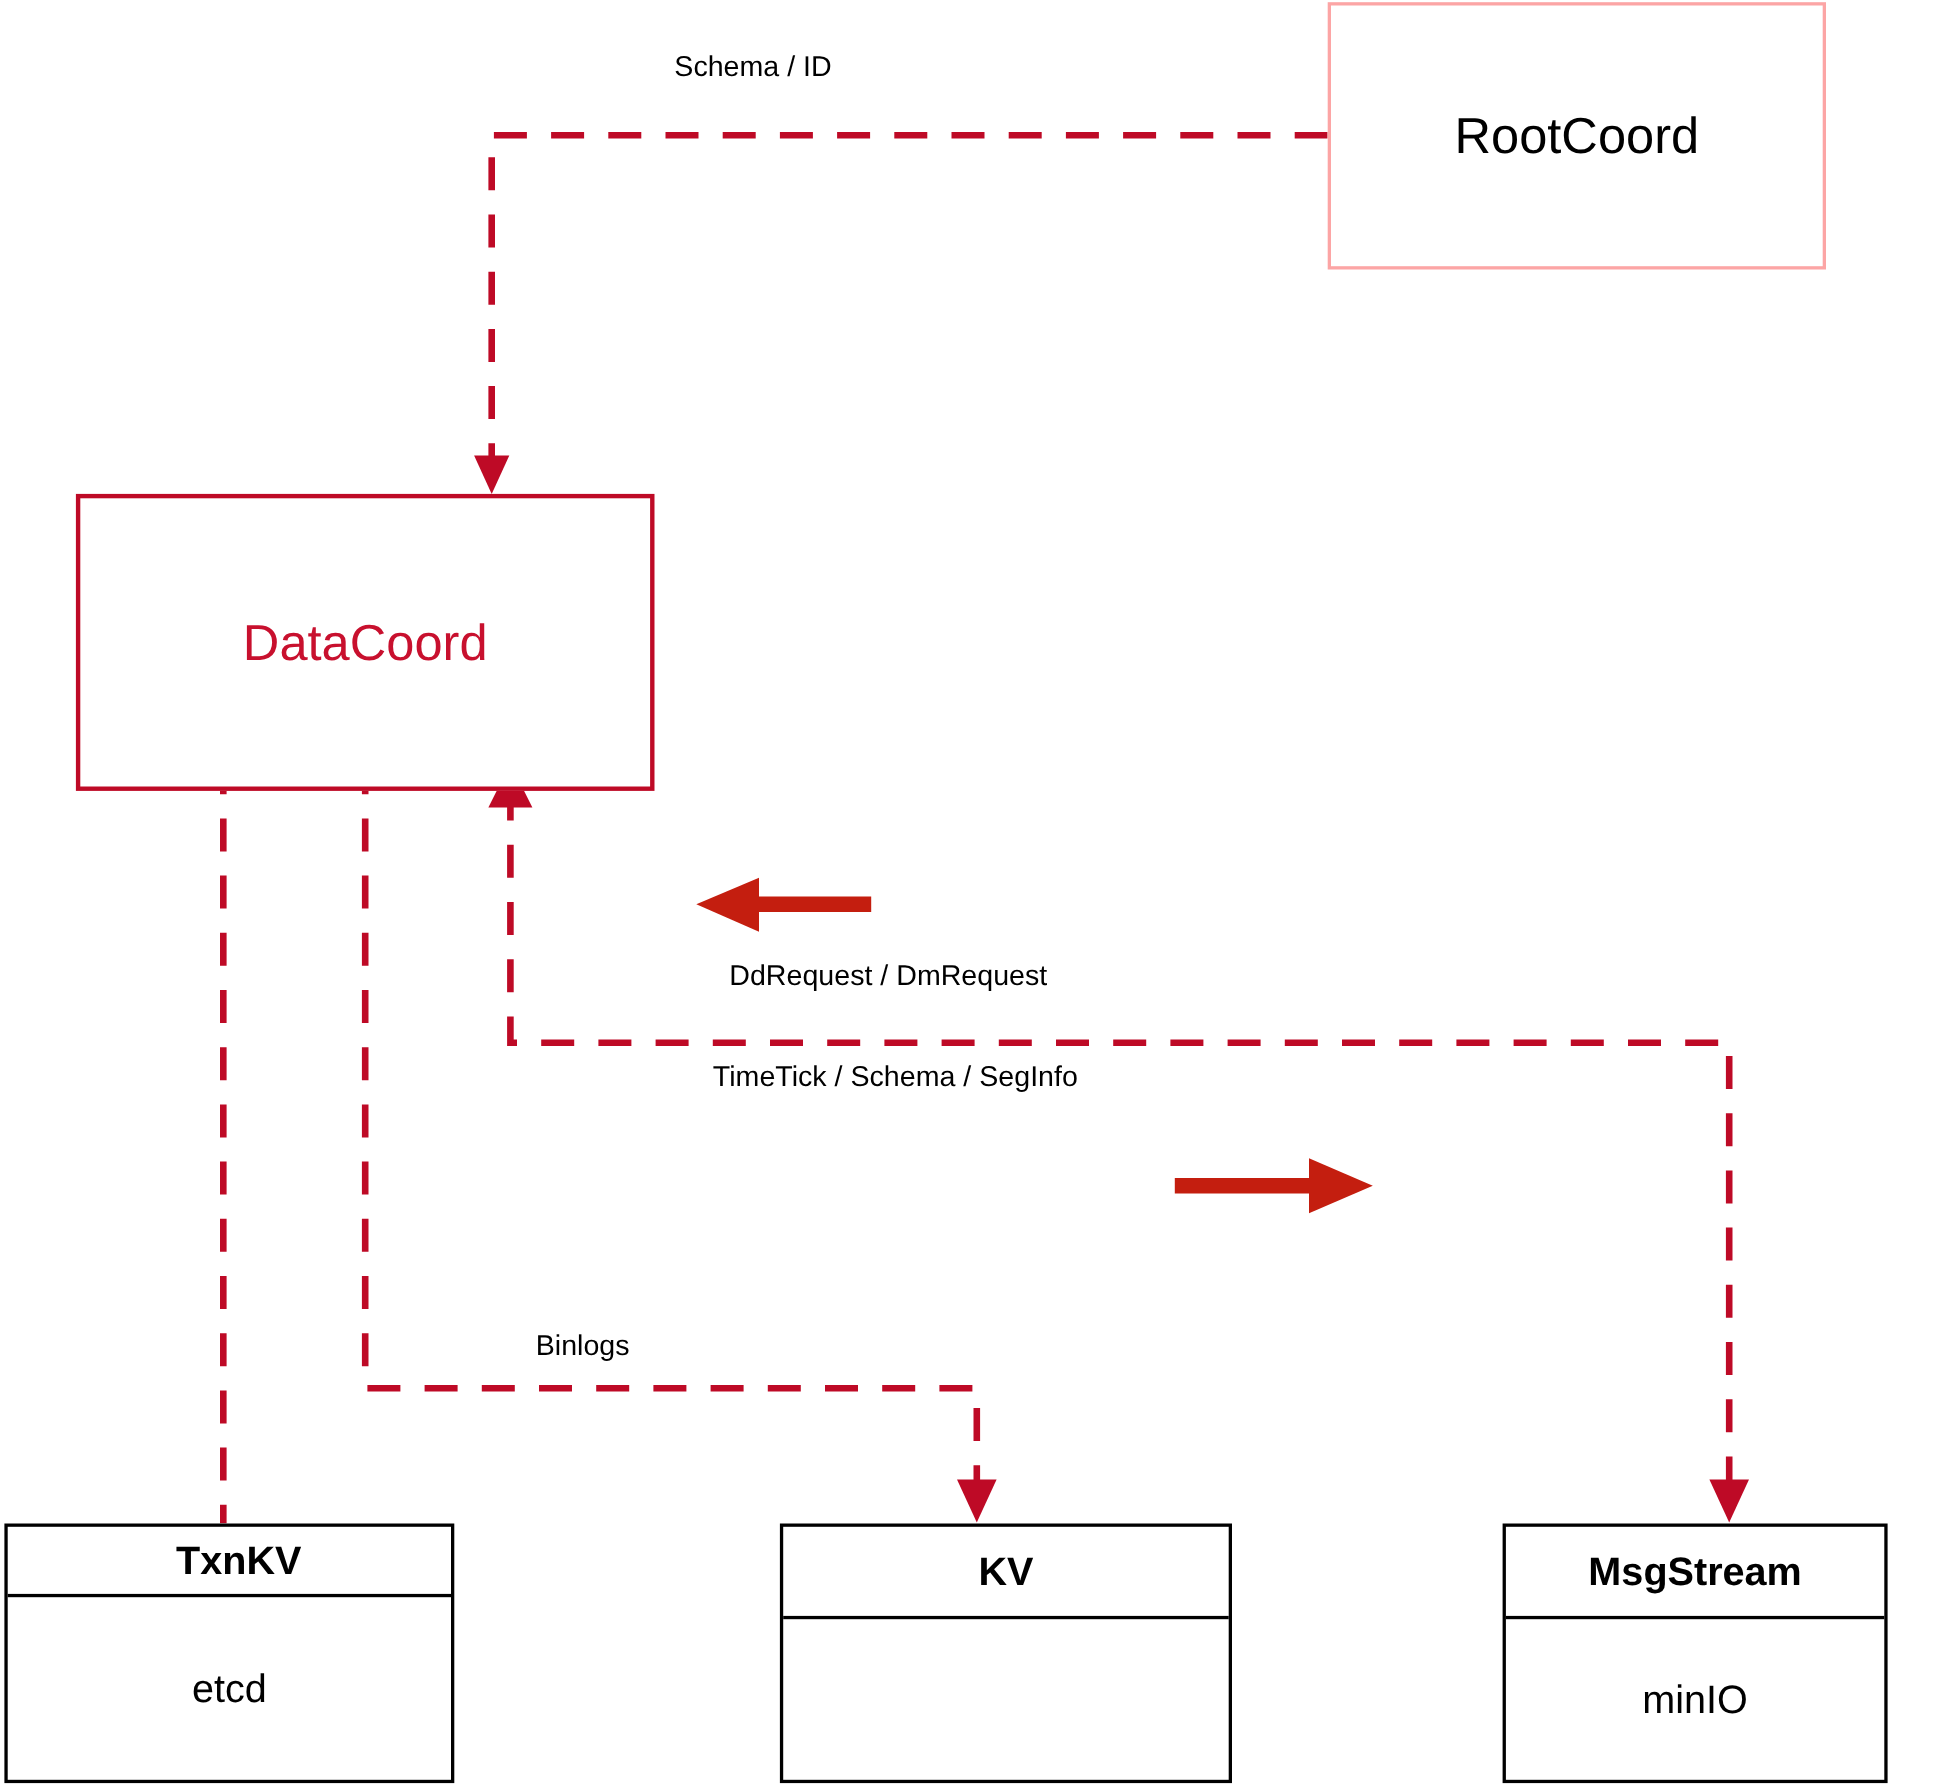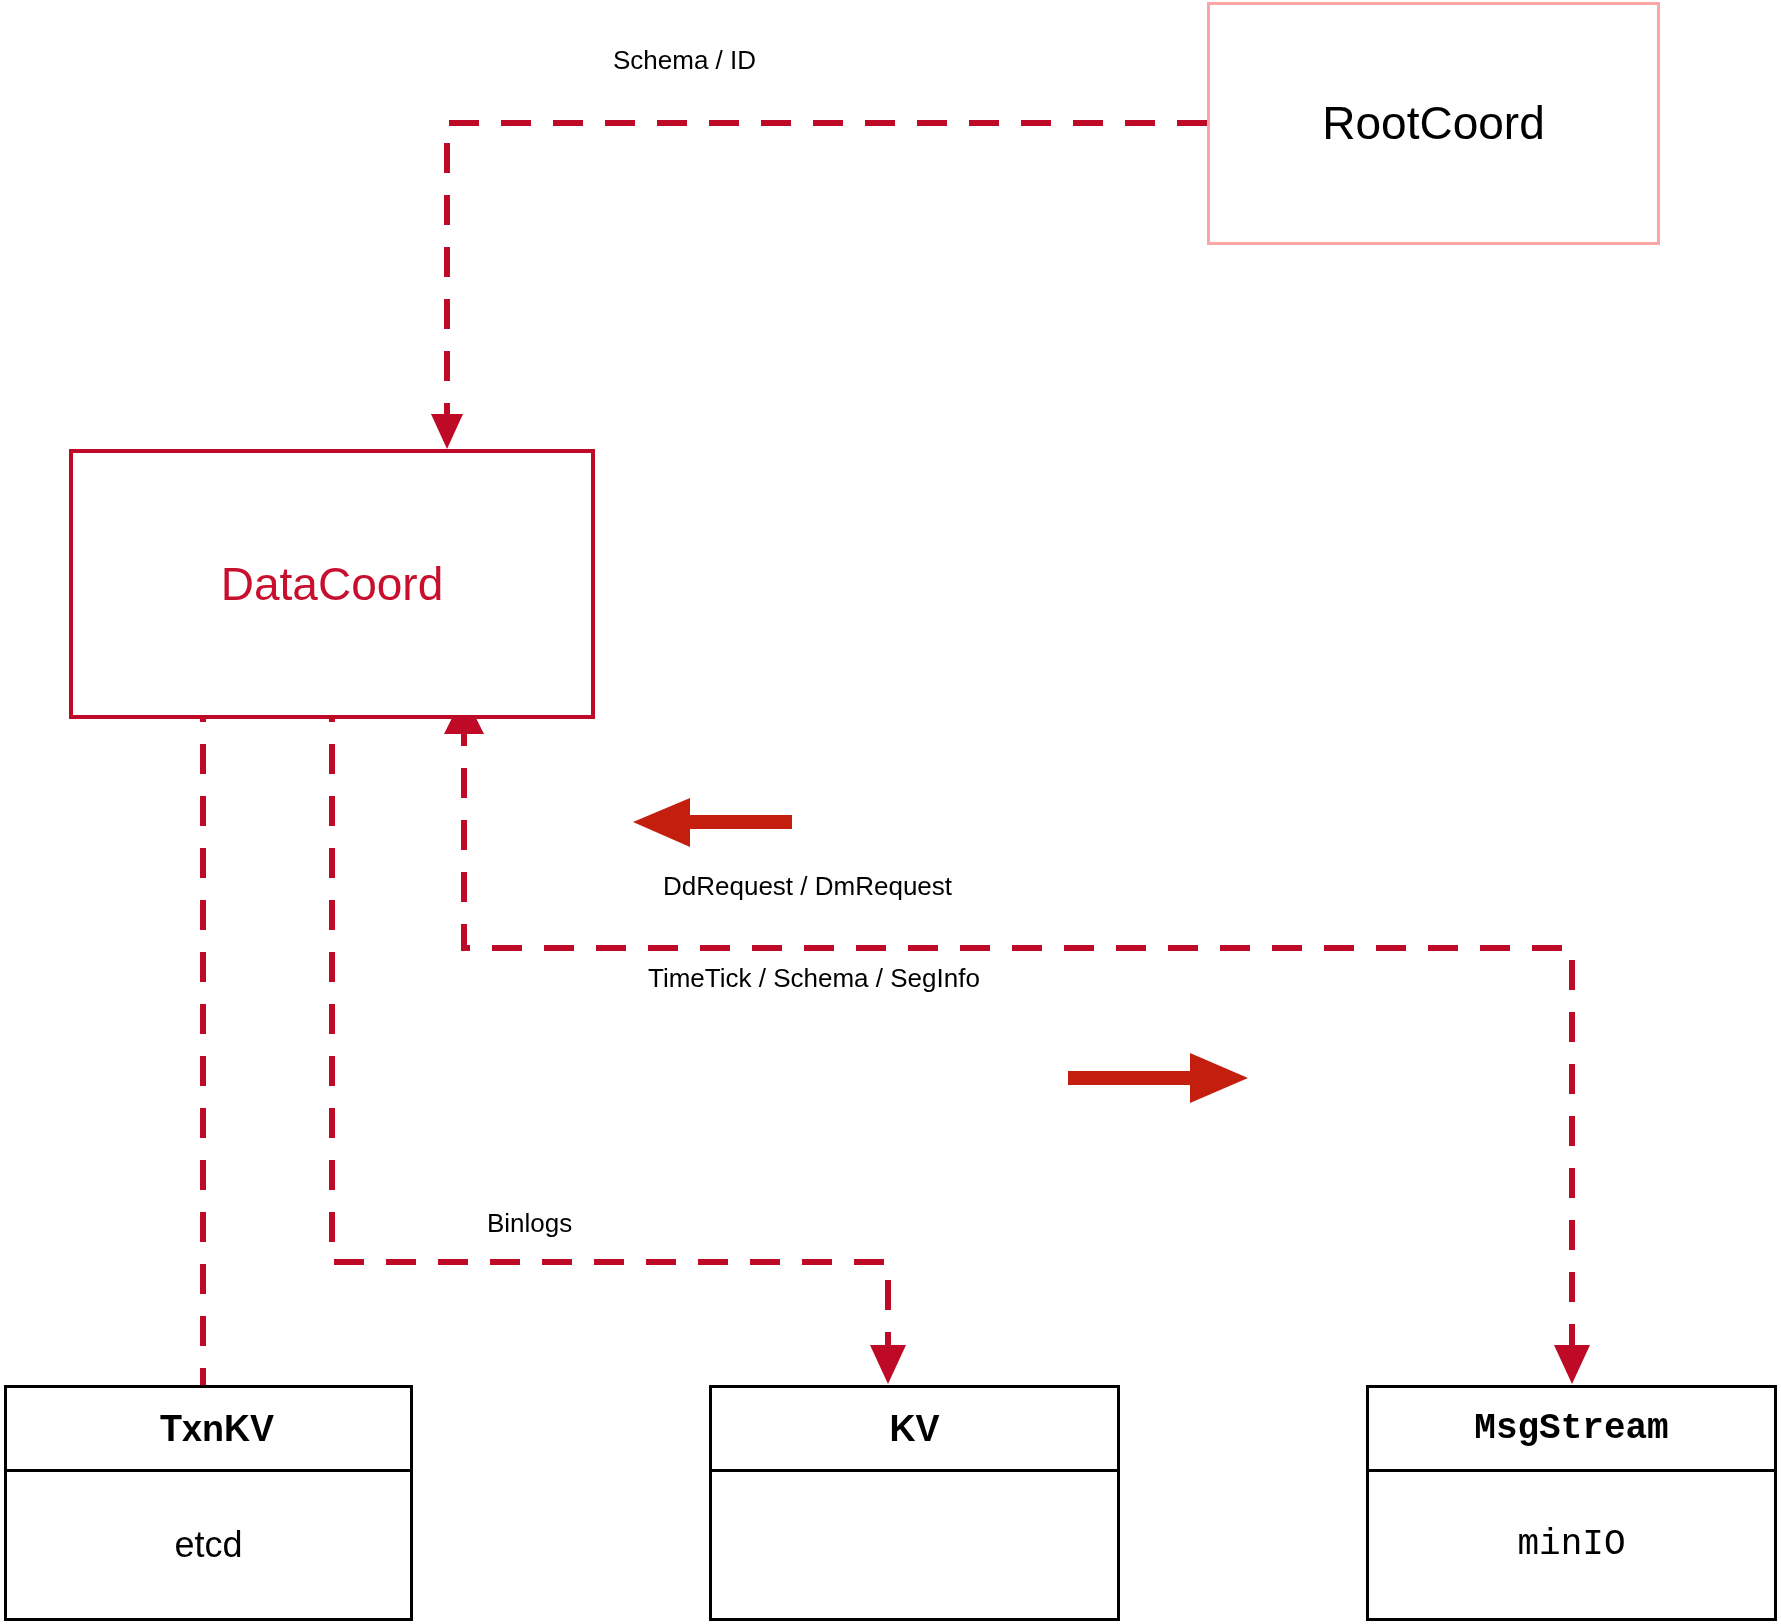--- a/index.html
+++ b/index.html
@@ -138,29 +138,29 @@
 
   <div class="node-box node-plain" style="left:1207px; top:2px; width:453px; height:243px;">
     <span class="node-title">RootCoord</span>
   </div>
 
   <div class="node-box node-accent" style="left:69px; top:449px; width:526px; height:270px;">
     <span class="node-title">DataCoord</span>
   </div>
 
   <div class="node-box node-split" style="left:4px; top:1385px; width:409px; height:236px;">
-    <div class="split-head" style="height:84px;padding-left:17px;">TxnKV</div>
+    <div class="split-head" style="height:64px;padding-left:17px;">TxnKV</div>
     <div class="split-body">etcd</div>
   </div>
 
   <div class="node-box node-split" style="left:683px; top:1385px; width:411px; height:236px;margin-left:26px;">
     <div class="split-head" style="height:84px;">KV</div>
   </div>
 
-  <div class="node-box node-split" style="left:1366px; top:1385px; width:411px; height:236px;font-family:Liberation Mono, monospace;">
+  <div class="node-box node-split" style="left:1366px; top:1385px; width:350px; height:236px;">
     <div class="split-head" style="height:84px;">MsgStream</div>
     <div class="split-body">minIO</div>
   </div>
 
   <div class="edge-label" style="left:613px; top:47px;">Schema / ID</div>
 
   <div class="edge-label" style="left:663px; top:873px;">DdRequest / DmRequest</div>
 
   <div class="edge-label" style="left:648px; top:965px;">TimeTick / Schema / SegInfo</div>
 

